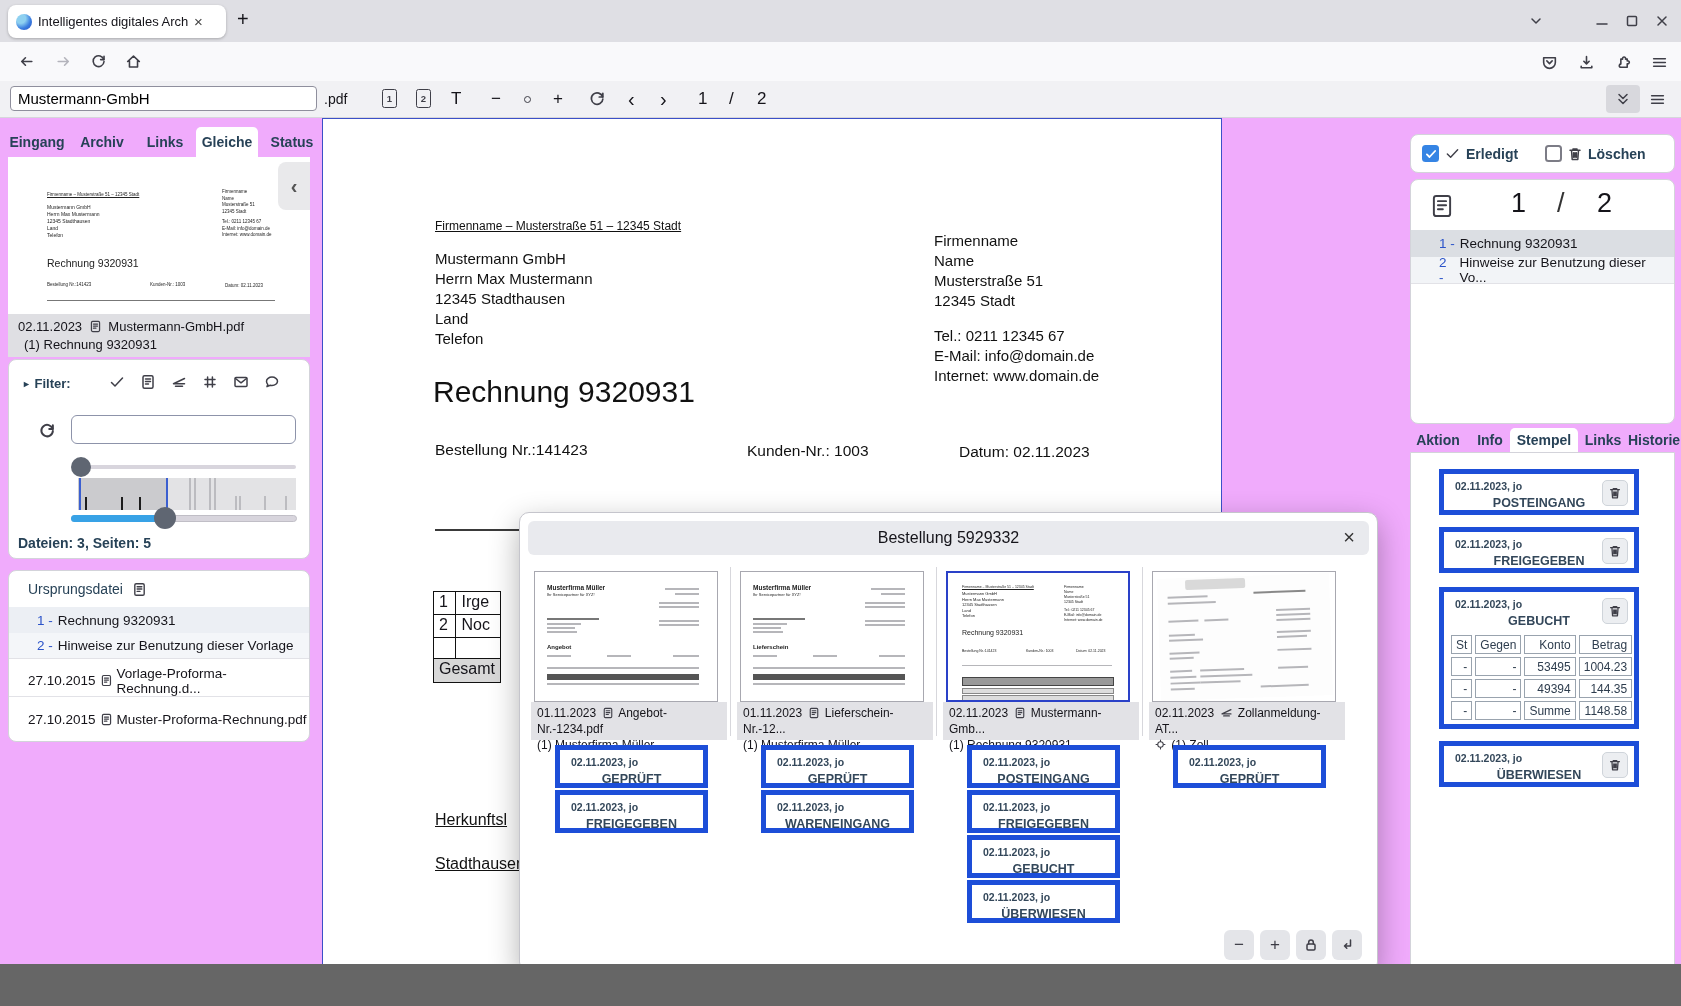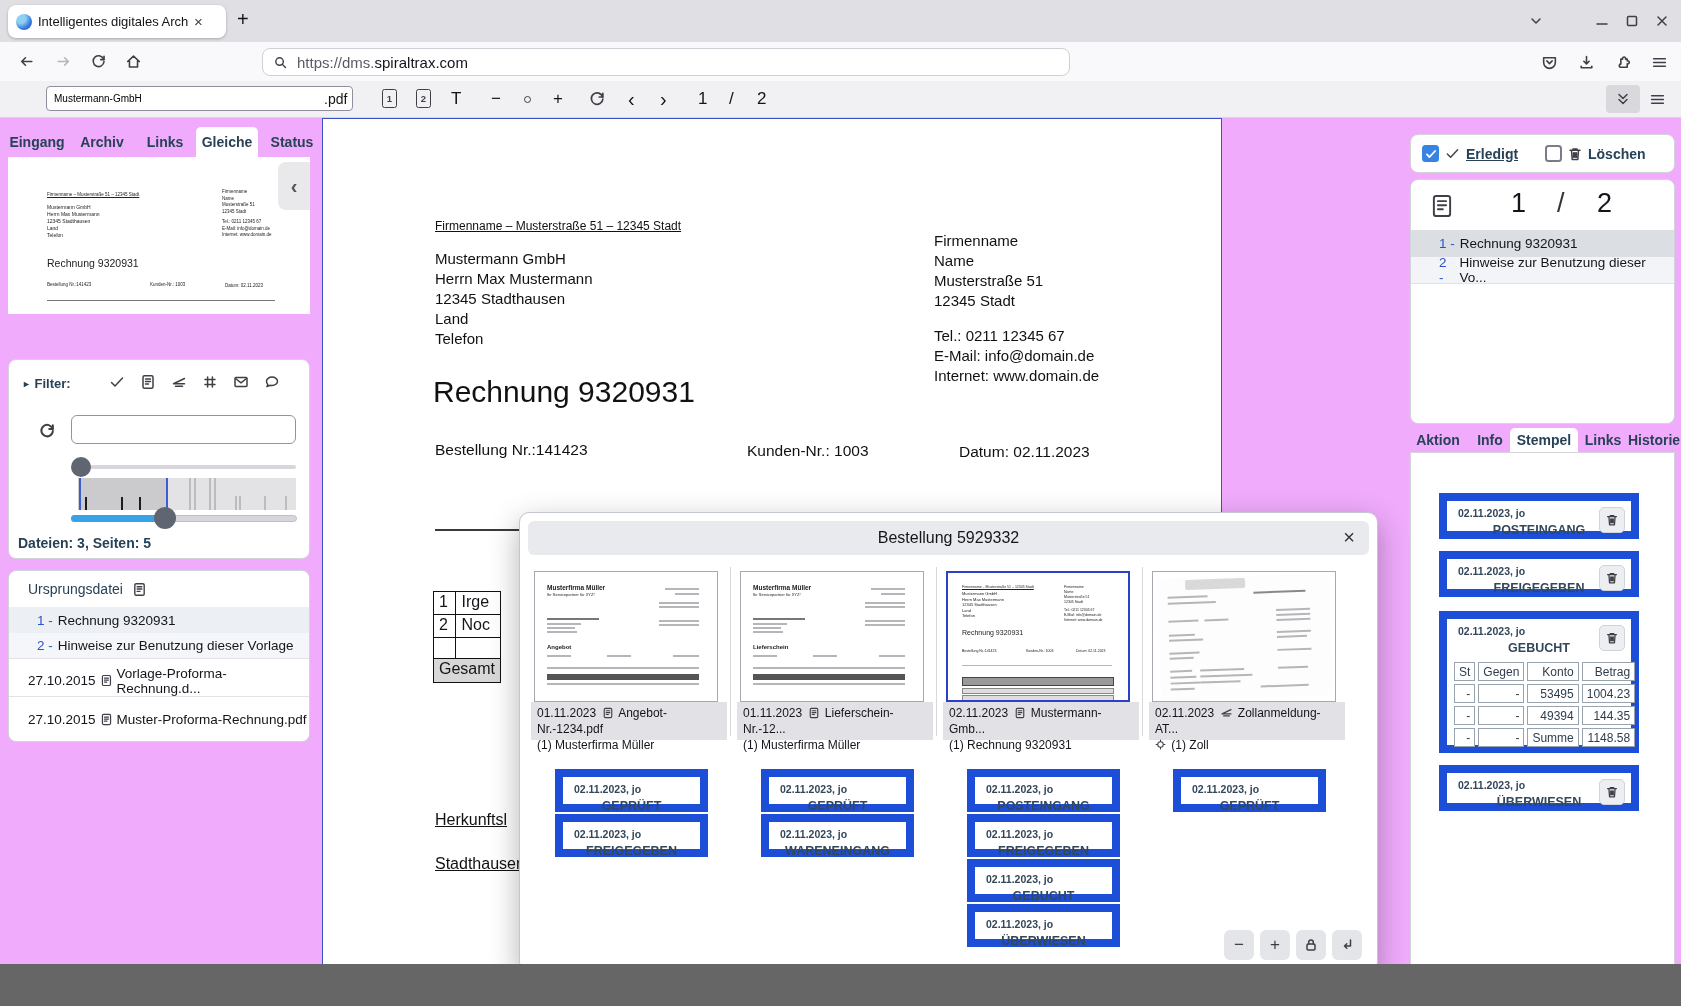--- a/index.html
+++ b/index.html
@@ -12,35 +12,35 @@
   #tabbar{position:absolute;left:0;top:0;width:1681px;height:42px;background:#dfdfe4;}
   #tab{position:absolute;left:8px;top:5px;width:218px;height:33px;background:#fff;border-radius:8px;
        box-shadow:0 1px 3px rgba(0,0,0,.25);display:flex;align-items:center;padding:0 8px;box-sizing:border-box;}
   .ffl{width:16px;height:16px;border-radius:50%;background:radial-gradient(circle at 30% 28%,#8ed0f0 0 30%,#3a7de0 62%,#2b50c0 100%);flex:0 0 16px;}
   #tab .ttl{font-size:13px;margin:0 6px;white-space:nowrap;overflow:hidden;width:150px;}
   #tab .x{font-size:15px;color:#444;}
   #navbar{position:absolute;left:0;top:42px;width:1681px;height:39px;background:#f9f9fb;border-bottom:1px solid #e0e0e4;}
   .field{position:absolute;background:#fff;border:1px solid #cfcfd6;border-radius:8px;display:flex;align-items:center;box-sizing:border-box;}
   #appbar{position:absolute;left:0;top:81px;width:1681px;height:36px;background:#f1f1f4;border-bottom:1px solid #d6d6db;}
   #docname{position:absolute;left:10px;top:5px;width:307px;height:25px;border:1px solid #8f8f9d;border-radius:4px;
-       font-family:inherit;font-size:10px;padding:0 7px;box-sizing:border-box;margin-left:36px;}
+       font-family:inherit;font-size:15px;padding:0 7px;box-sizing:border-box;}
   .tbtxt{position:absolute;top:0;height:36px;display:flex;align-items:center;font-size:14px;}
   .pgicon{width:15px;height:19px;border:1.7px solid #3f3f48;border-radius:2.5px;font-size:9.5px;font-weight:bold;
        display:flex;align-items:center;justify-content:center;color:#3f3f48;box-sizing:border-box;}
   .ddbtn{position:absolute;background:#d8d8dd;border-radius:4px;display:flex;align-items:center;justify-content:center;}
   
   .card{position:absolute;background:#fff;border:1px solid #d3d3da;border-radius:8px;box-sizing:border-box;}
   .stab{position:absolute;top:0;height:100%;display:flex;align-items:center;justify-content:center;
         font-weight:bold;font-size:14px;color:#274257;}
   .stab.act{background:#fff;border-radius:5px 5px 0 0;}
   
   .lrow{position:absolute;left:0;width:100%;display:flex;align-items:center;box-sizing:border-box;font-size:13.5px;}
   .bluepfx{color:#2b53c9;margin-right:5px;}
   
-  .stamp{position:absolute;background:#fff;border:8px solid #1d4ed8;border-radius:0;color:#33475a;box-sizing:border-box;margin-top:24px;}
+  .stamp{position:absolute;background:#fff;border:5px solid #1d4ed8;border-radius:0;color:#33475a;box-sizing:border-box;}
   .stamp .d{position:absolute;left:11px;top:6px;font-size:10.5px;font-weight:bold;}
   .stamp .l{position:absolute;left:0;right:0;top:22px;text-align:center;font-weight:bold;font-size:12.5px;}
   .trashbtn{position:absolute;right:6px;top:6px;width:24px;height:24px;background:#eceef1;border:1px solid #cfd4da;
         border-radius:5px;display:flex;align-items:center;justify-content:center;}
   table.gb{border-collapse:separate;border-spacing:3px;}
   table.gb td{border:1px solid #99a3ae;font-size:12px;padding:0 4px;height:17px;text-align:right;color:#2e3d4e;background:#fff;}
   
   #page{position:absolute;left:322px;top:118px;width:900px;height:888px;background:#fff;border:1.5px solid #3c50c8;box-sizing:border-box;}
   .doc{position:absolute;font-size:15px;color:#111;}
   table.dt{border-collapse:collapse;font-size:16px;}
@@ -113,28 +113,20 @@
       <svg class="s" width="17" height="17" viewBox="0 0 16 16">
           <path d="M13.2 3v3.2h-3.2"></path>
           <path d="M13 6.2A5.1 5.1 0 1 0 13.2 8"></path>
         </svg>
       </div>
     <div class="abs" style="left:125px;top:11px;">
       <svg class="s" width="17" height="17" viewBox="0 0 16 16">
           <path d="M2.5 8L8 3l5.5 5M4.2 7v6.2h7.6V7"></path>
         </svg>
       </div>
-    <div class="field" style="left:262px;top:6px;width:808px;height:28px;padding:0 10px;">
-      <svg class="s" width="15" height="15" viewBox="0 0 16 16">
-          <circle cx="7" cy="7" r="4"></circle>
-          <path d="M10 10l3.3 3.3"></path>
-        </svg>
-      <span style="margin-left:9px;font-size:15px;color:#5b5b66;">https://dms.</span>
-        <span style="font-size:15px;color:#15141a;">spiraltrax.com</span>
-    </div>
     <div class="abs" style="left:1541px;top:12px;">
       <svg class="s" width="17" height="17" viewBox="0 0 16 16">
           <path d="M2.5 3.5h11V8a5.5 5.5 0 0 1-11 0zM5.5 6.5L8 9l2.5-2.5"></path>
         </svg>
       </div>
     <div class="abs" style="left:1578px;top:12px;">
       <svg class="s" width="17" height="17" viewBox="0 0 16 16">
           <path d="M8 2.5v6.6M5.5 6.8L8 9.3l2.5-2.5M3 11.5v1.5h10v-1.5"></path>
         </svg>
       </div>
@@ -219,20 +211,29 @@
             <div>Internet: www.domain.de</div>
           </div>
         <div class="tiny" style="left:7px;top:80px;font-size:10.5px;">Rechnung 9320931</div>
         <div class="tiny" style="left:7px;top:105px;font-size:4.5px;">Bestellung Nr.:141423</div>
         <div class="tiny" style="left:110px;top:105px;font-size:4.5px;">Kunden-Nr.: 1003</div>
         <div class="tiny" style="left:185px;top:106px;font-size:4.5px;">Datum: 02.11.2023</div>
         <div class="bar" style="left:7px;top:123px;width:228px;height:1px;background:#777;"></div>
       </div>
     </div>
 
+    <div class="abs" style="left:8px;top:197px;width:302px;height:43px;background:#dfdfe3;padding:4px 0 0 10px;box-sizing:border-box;line-height:18px;">
+      <span>02.11.2023</span>
+      <svg class="s" width="13" height="13" viewBox="0 0 16 16" style="display:inline-block;vertical-align:-2px;margin:0 3px;">
+          <rect x="3" y="1.8" width="10" height="12.4" rx="1.5"></rect>
+          <path d="M5.5 5h5M5.5 7.5h5M5.5 10h3"></path>
+        </svg>
+      <span>Mustermann-GmbH.pdf</span>
+      <div style="padding-left:6px;">(1) Rechnung 9320931</div>
+    </div>
 
     <div class="card" style="left:8px;top:242px;width:302px;height:200px;">
       <div class="abs" style="left:13px;top:16px;font-weight:bold;color:#274257;">
         <span style="font-size:9px;vertical-align:1px;">►</span>
         <span>Filter:</span>
       </div>
       <div class="abs" style="left:100px;top:14px;display:flex;gap:15px;align-items:center;">
         <span>
             <svg class="s" width="16" height="16" viewBox="0 0 16 16">
               <path d="M2.5 8.5l3.5 3.5L13.5 4"></path>
@@ -395,21 +396,21 @@
     <div class="card" style="left:6px;top:17px;width:265px;height:39px;">
       <div class="abs" style="left:11px;top:10px;display:flex;align-items:center;gap:6px;">
         <span class="cb on">
             <svg width="12" height="12" viewBox="0 0 16 16" style="stroke:#fff;fill:none;stroke-width:2.4;stroke-linecap:round;stroke-linejoin:round;">
               <path d="M2.5 8.5l3.5 3.5L13.5 4"></path>
             </svg>
           </span>
         <svg class="s" width="15" height="15" viewBox="0 0 16 16">
             <path d="M2.5 8.5l3.5 3.5L13.5 4"></path>
           </svg>
-        <span style="font-weight:bold;font-size:14px;color:#274257;text-decoration:underline;">Erledigt</span>
+        <span style="font-weight:bold;font-size:14px;color:#274257;">Erledigt</span>
       </div>
       <div class="abs" style="left:134px;top:10px;display:flex;align-items:center;gap:5px;">
         <span class="cb off"></span>
         <svg class="s" width="16" height="16" viewBox="0 0 16 16">
             <path d="M3 4.2h10M6 4.2V3h4v1.2M4.5 4.2l.7 9.3h5.6l.7-9.3M6.6 6.8v4.4M8 6.8v4.4M9.4 6.8v4.4"></path>
           </svg>
         <span style="font-weight:bold;font-size:14px;color:#274257;">Löschen</span>
       </div>
     </div>
     <div class="card" style="left:6px;top:62px;width:265px;height:245px;overflow:hidden;">

